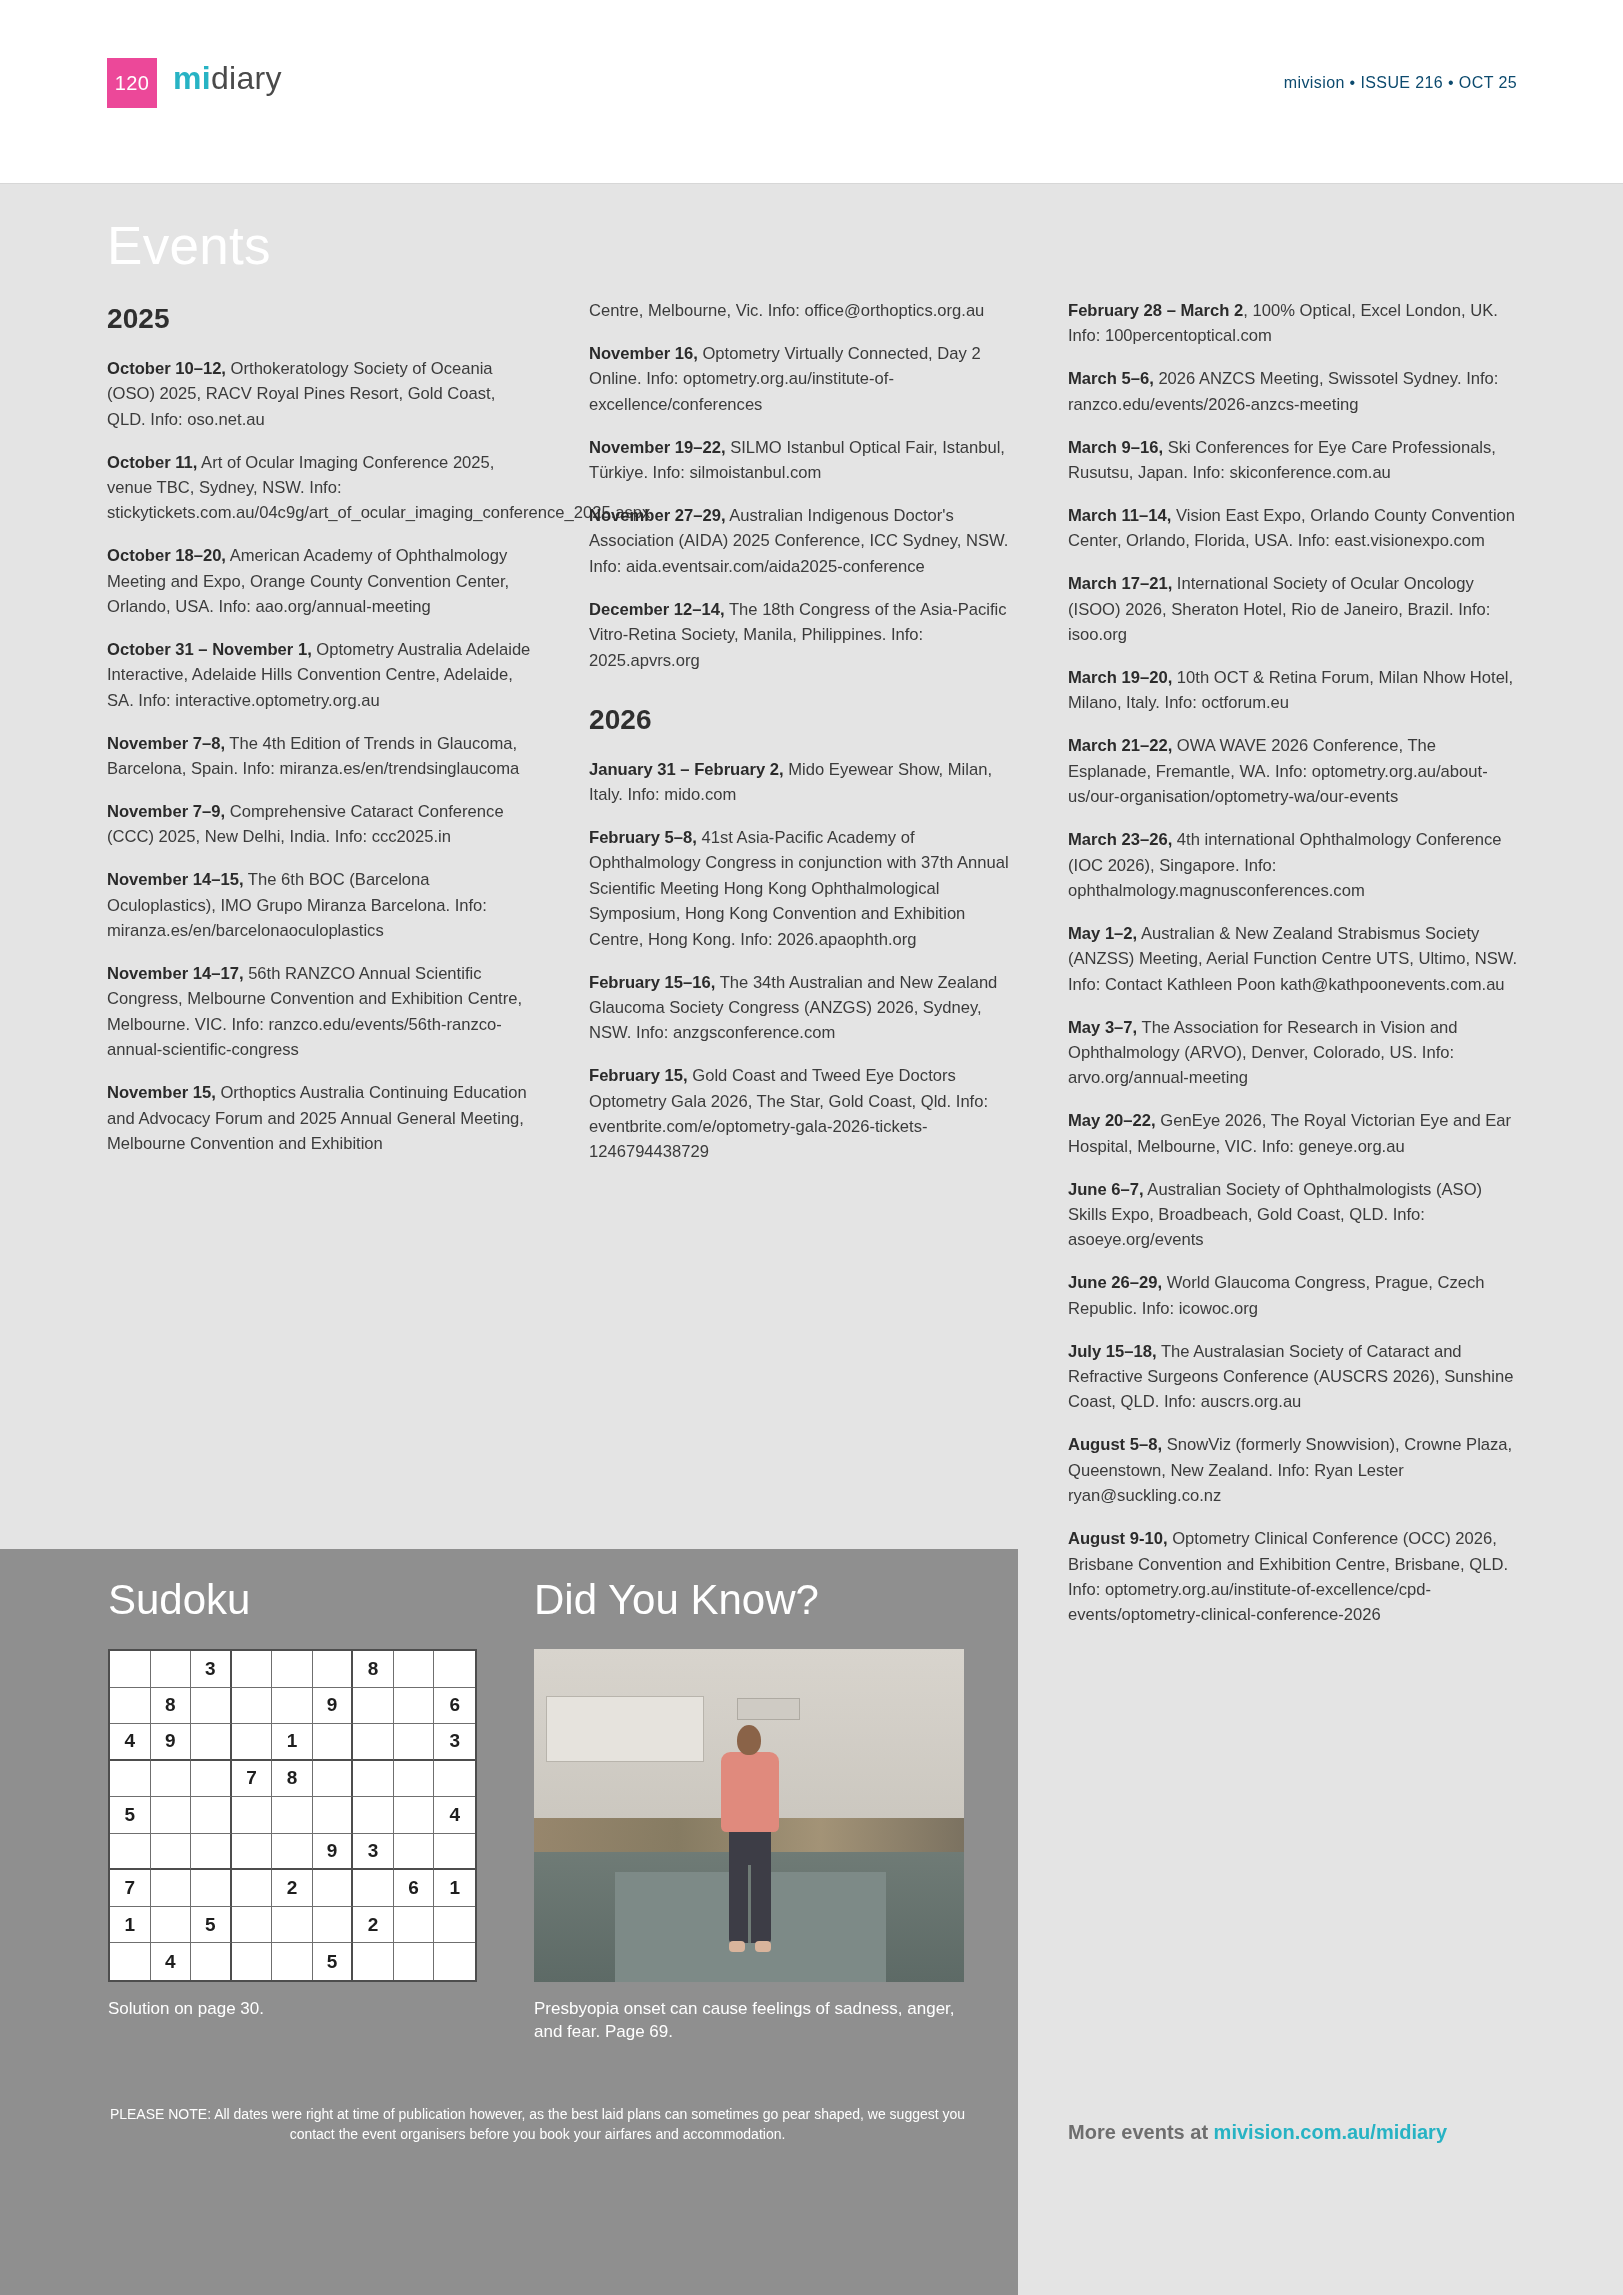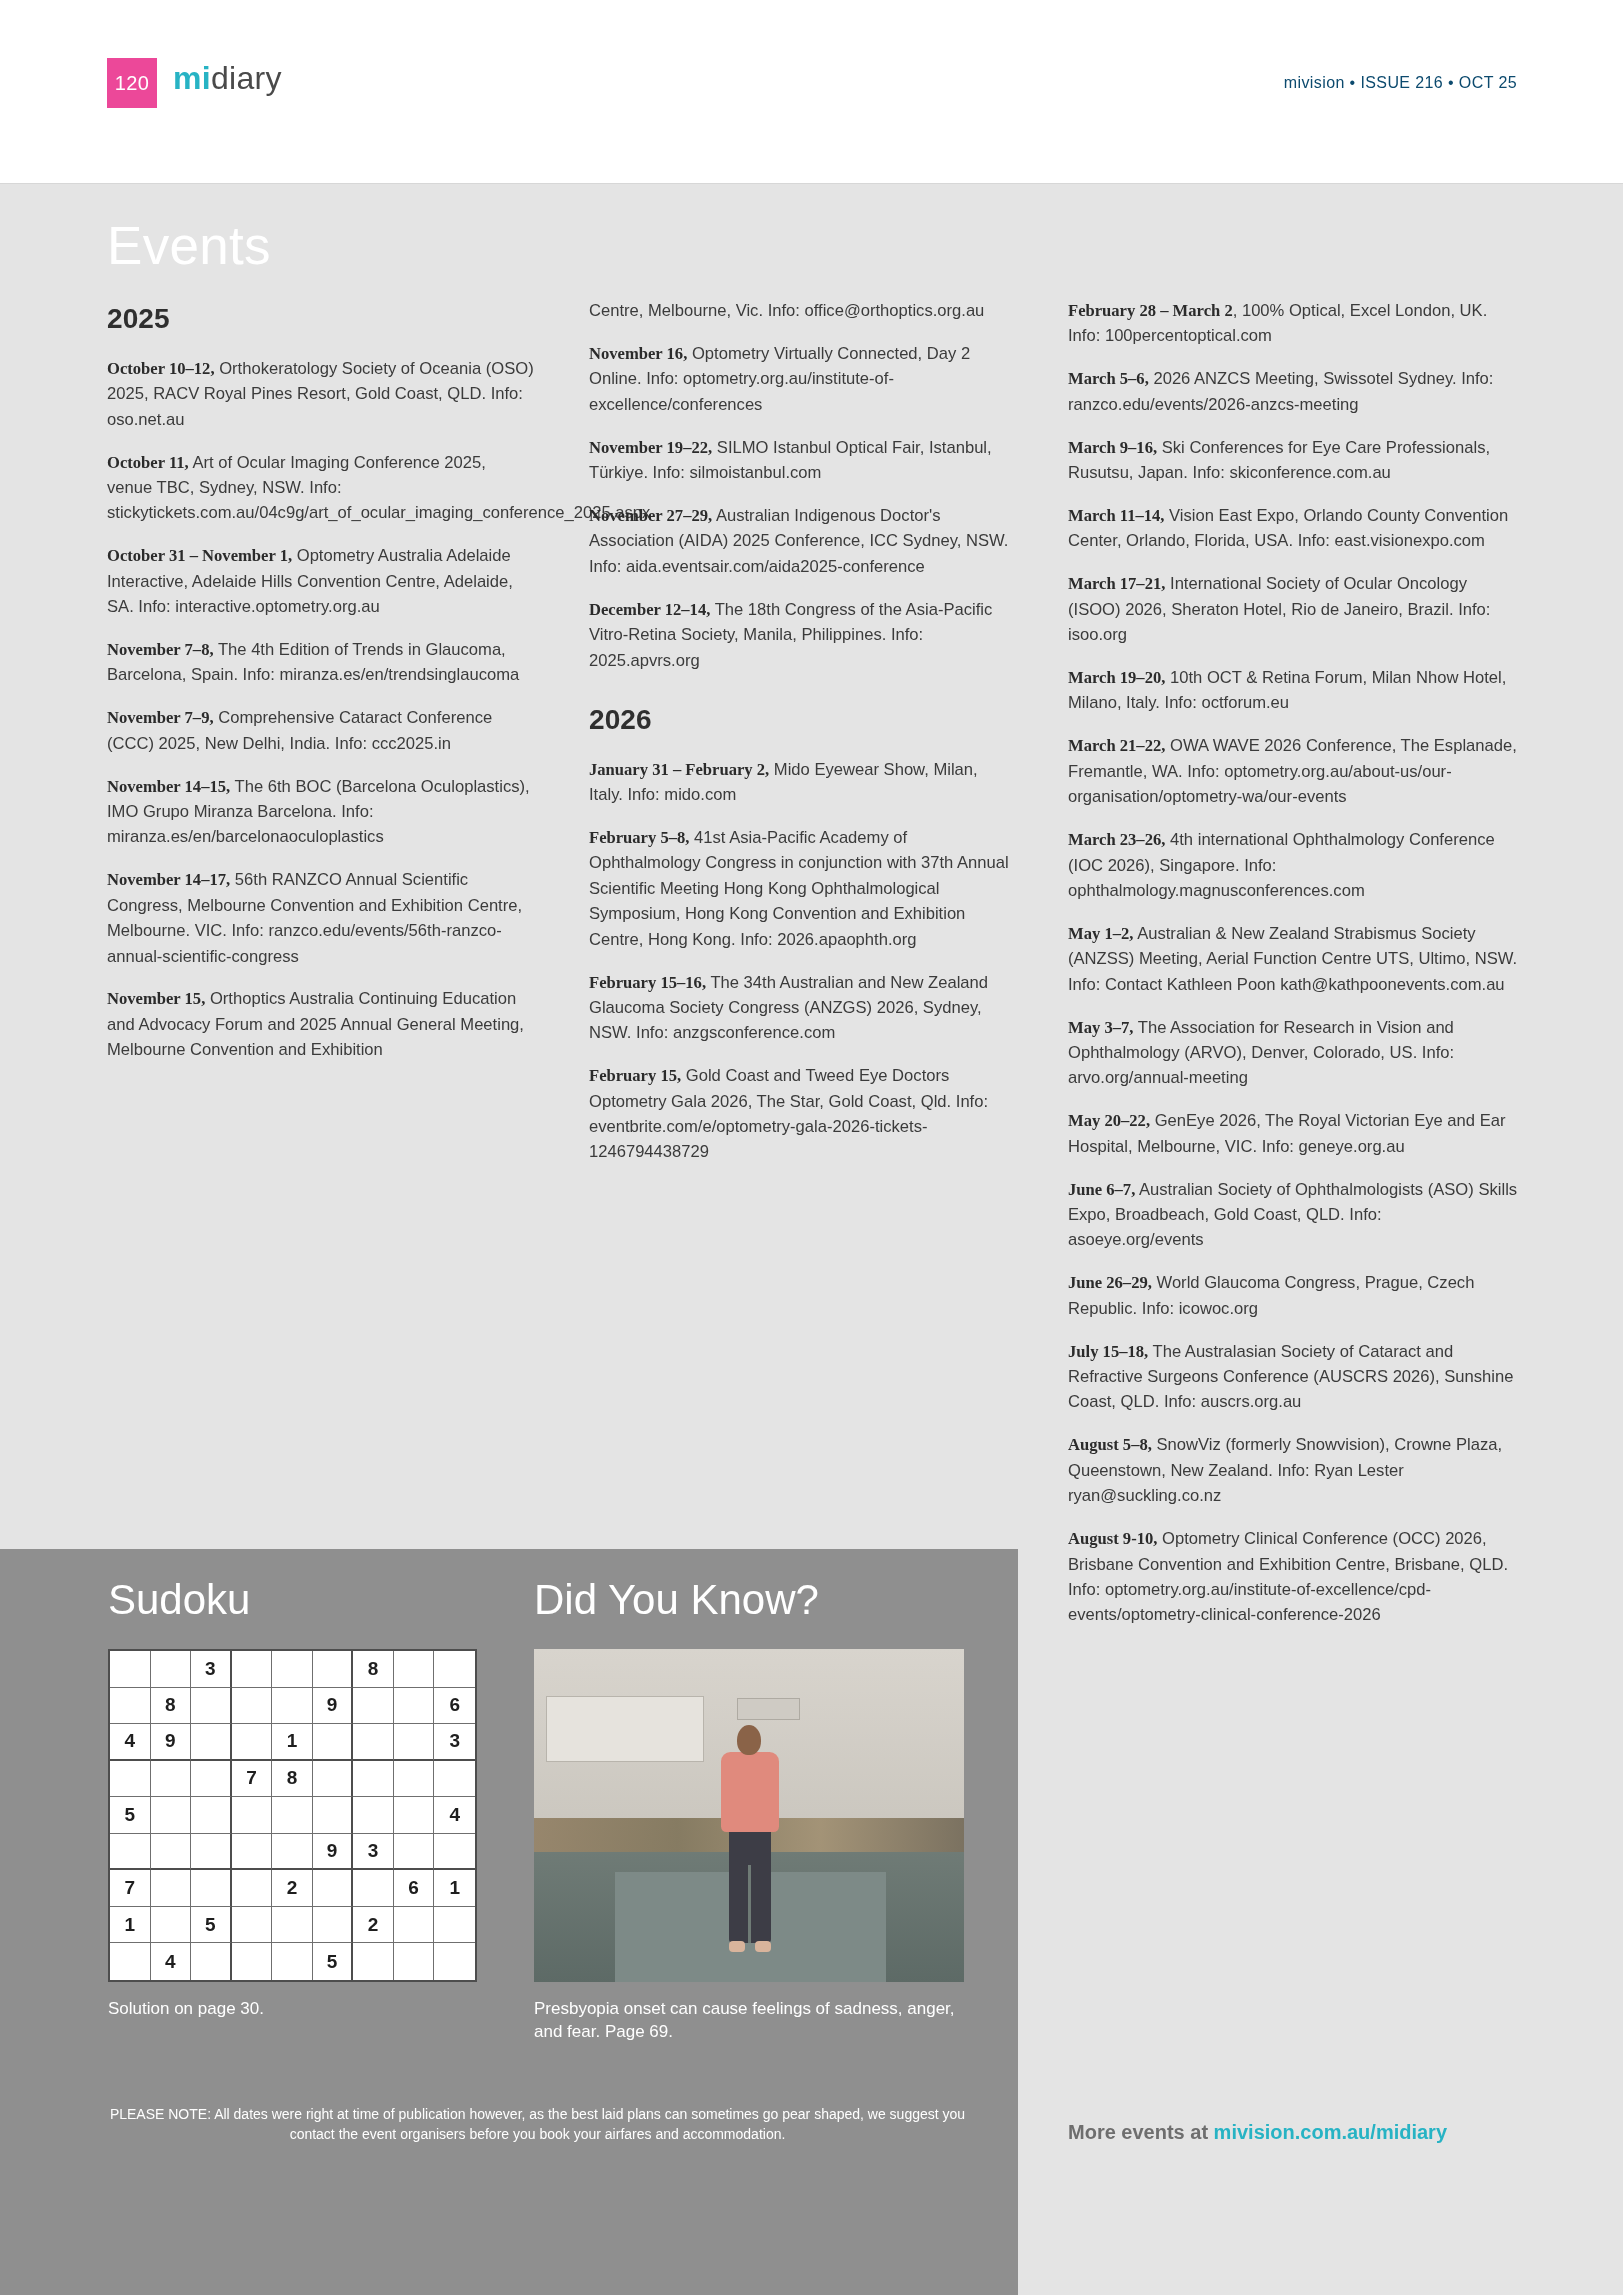--- a/index.html
+++ b/index.html
@@ -96,21 +96,21 @@
     font-size: 28px;
     font-weight: 700;
     color: #2f2f2f;
     margin: 0 0 15px 0;
     letter-spacing: 0.1px;
   }
   .year.spaced { margin-top: 26px; }
   .entry {
     margin: 0 0 17.6px 0;
   }
-  .entry b { font-weight: 700; color: #2b2b2b; font-family: Liberation Serif, serif; }
+  .entry b { font-weight: 700; color: #2b2b2b; }
 
   
   .panel {
     position: absolute;
     left: 0; top: 1549px;
     width: 1018px; height: 746px;
     background: #8f8f8f;
   }
   .panel-title {
     position: absolute;
@@ -257,20 +257,21 @@
 
   <div class="body-grey"></div>
 
   <div class="events-title">Events</div>
 
   <div class="col col1">
     <div class="year">2025</div>
     <div id="col1-entries">
         <div class="entry"><b>October 10–12,</b><span> Orthokeratology Society of Oceania (OSO) 2025, RACV Royal Pines Resort, Gold Coast, QLD. Info: oso.net.au</span></div>
         <div class="entry"><b>October 11,</b><span> Art of Ocular Imaging Conference 2025, venue TBC, Sydney, NSW. Info: stickytickets.com.au/04c9g/art_of_ocular_imaging_conference_2025.aspx</span></div>
+        <div class="entry"><b>October 18–20,</b><span> American Academy of Ophthalmology Meeting and Expo, Orange County Convention Center, Orlando, USA. Info: aao.org/annual-meeting</span></div>
         <div class="entry"><b>October 31 – November 1,</b><span> Optometry Australia Adelaide Interactive, Adelaide Hills Convention Centre, Adelaide, SA. Info: interactive.optometry.org.au</span></div>
         <div class="entry"><b>November 7–8,</b><span> The 4th Edition of Trends in Glaucoma, Barcelona, Spain. Info: miranza.es/en/trendsinglaucoma</span></div>
         <div class="entry"><b>November 7–9,</b><span> Comprehensive Cataract Conference (CCC) 2025, New Delhi, India. Info: ccc2025.in</span></div>
         <div class="entry"><b>November 14–15,</b><span> The 6th BOC (Barcelona Oculoplastics), IMO Grupo Miranza Barcelona. Info: miranza.es/en/barcelonaoculoplastics</span></div>
         <div class="entry"><b>November 14–17,</b><span> 56th RANZCO Annual Scientific Congress, Melbourne Convention and Exhibition Centre, Melbourne. VIC. Info: ranzco.edu/events/56th-ranzco-annual-scientific-congress</span></div>
         <div class="entry"><b>November 15,</b><span> Orthoptics Australia Continuing Education and Advocacy Forum and 2025 Annual General Meeting, Melbourne Convention and Exhibition</span></div>
       </div>
   </div>
 
   <div class="col col2">

